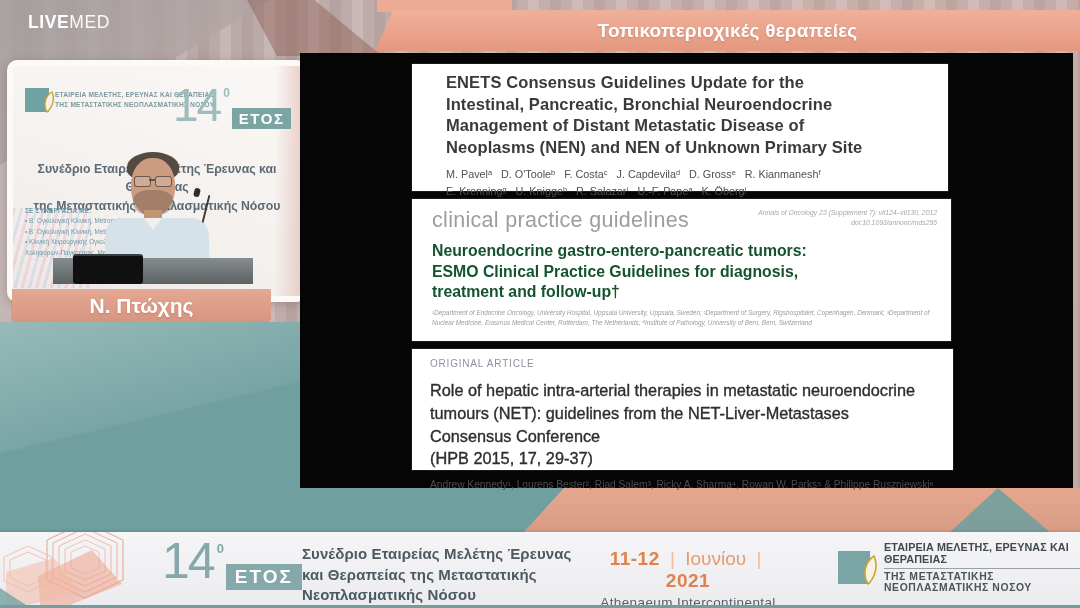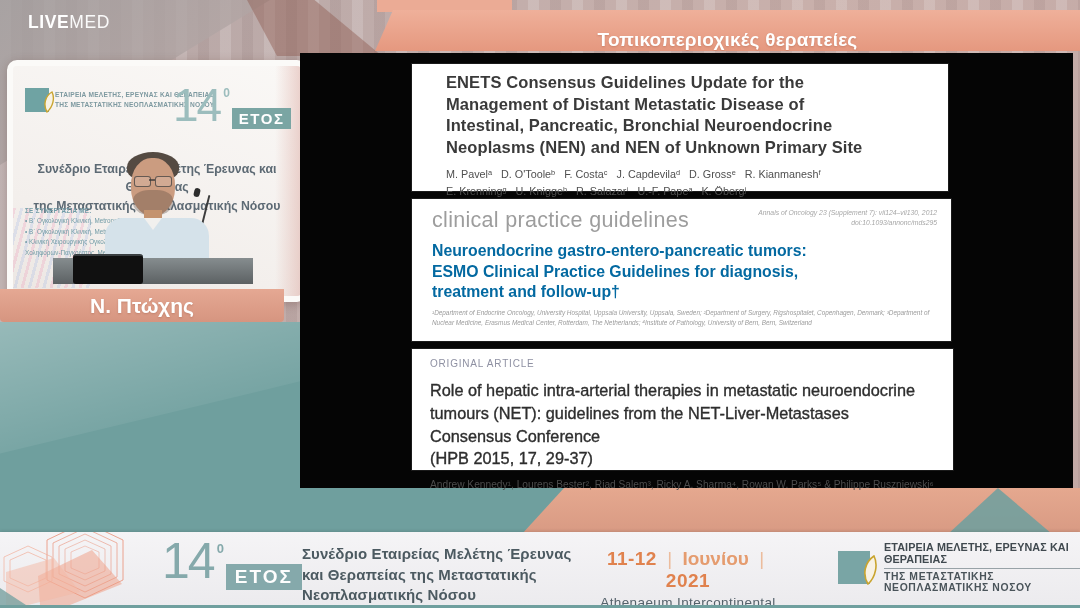--- a/index.html
+++ b/index.html
@@ -23,21 +23,21 @@
       clip-path:polygon(0 0,100% 0,100% 28%,0 62%);}
   .bg-teal-strip{left:300px;top:488px;width:270px;height:46px;background:#6f9f9e;}
   .bg-salmon-strip{left:522px;top:488px;width:558px;height:46px;
       background:linear-gradient(180deg,#e5a88f,#d89a83);clip-path:polygon(42px 0,100% 0,100% 100%,0 100%);}
   .bg-teal-wedge{left:948px;top:488px;width:104px;height:46px;background:#6f9f9e;opacity:.88;
       clip-path:polygon(48% 0,100% 100%,0 100%);}
 
   
   .livemed{left:28px;top:12px;color:#fff;font-size:17.5px;letter-spacing:.6px;}
   .livemed .b{font-weight:700;} .livemed .l{font-weight:400;opacity:.95;}
-  .session-banner{left:375px;top:10px;width:705px;height:41px;display:flex;align-items:flex-end;justify-content:center;
+  .session-banner{left:375px;top:10px;width:705px;height:41px;display:flex;align-items:center;justify-content:center;
       background:linear-gradient(180deg,#efb09a,#e5987f);clip-path:polygon(18px 0,100% 0,100% 100%,0 100%);}
   .session-banner span{color:#fff;font-size:19px;font-weight:700;letter-spacing:.2px;
       text-shadow:0 1px 2px rgba(120,60,40,.25);}
 
   
   .video-panel{left:7px;top:60px;width:288px;height:230px;background:#f7f5f2;
       border:6px solid #fbfaf8;border-radius:10px;box-shadow:0 2px 10px rgba(80,40,30,.25);overflow:hidden;}
   .video-inner{position:relative;width:100%;height:100%;
       background:linear-gradient(200deg,#faf8f6 0%,#f3efec 70%,#ece6e2 100%);}
   .bd-pinkwall{right:0;top:0;width:26px;height:100%;
@@ -66,41 +66,41 @@
   .spk-beard{left:120px;top:124px;width:40px;height:26px;background:rgba(82,66,57,.32);border-radius:40% 40% 50% 50%;}
   .spk-lens{width:15px;height:9px;border:1.5px solid rgba(55,55,55,.7);border-radius:3px;background:rgba(255,255,255,.15);}
   .lens-l{left:121px;top:110px;} .lens-r{left:142px;top:110px;}
   .spk-bridge{left:136px;top:113px;width:6px;height:1.5px;background:rgba(55,55,55,.7);}
   .spk-neck{left:131px;top:144px;width:18px;height:16px;background:#c4936f;}
   .spk-shirt{left:92px;top:152px;width:104px;height:48px;background:#d5e2ea;border-radius:18px 18px 0 0;}
   .spk-collar{left:131px;top:152px;width:18px;height:12px;background:#f1f0ee;clip-path:polygon(0 0,100% 0,50% 100%);}
   .spk-desk{left:40px;top:192px;width:200px;height:26px;background:linear-gradient(#868d8f,#5c6163);}
   .spk-laptop{left:60px;top:188px;width:70px;height:28px;background:#101010;border-radius:3px;border-top:2px solid #3a3f41;}
 
-  .name-bar{left:0;top:289px;width:284px;height:33px;display:flex;align-items:center;justify-content:center;
+  .name-bar{left:12px;top:289px;width:259px;height:33px;display:flex;align-items:center;justify-content:center;
       background:linear-gradient(180deg,#e5a893,#d69580);border-radius:0 0 4px 4px;}
   .name-bar span{color:#fff;font-size:21px;font-weight:700;text-shadow:0 1px 2px rgba(120,60,40,.25);}
 
   
   .slide{left:300px;top:53px;width:773px;height:435px;background:#050505;}
   .card{position:absolute;background:#fff;box-shadow:0 0 0 1px #1a1a1a;color:#3a3a3a;}
   .card1{left:112px;top:11px;width:536px;height:127px;padding:8px 16px 8px 34px;box-sizing:border-box;
       display:flex;flex-direction:column;}
   .card1 .title span{display:block;font-size:16.5px;font-weight:700;line-height:1.31;color:#3a3a3a;letter-spacing:.1px;}
   .card1 .authors{margin-top:8px;font-size:10.8px;color:#4f4f4f;line-height:1.55;white-space:pre-wrap;}
   .card1 .foot{margin-top:auto;display:flex;justify-content:space-between;align-items:flex-end;}
   .card1 .foot .p{font-size:10.8px;color:#4f4f4f;}
   .card1 .foot .r{font-size:10.5px;font-weight:700;color:#1c1c1c;}
 
   .card2{left:112px;top:146px;width:539px;height:142px;padding:9px 14px 6px 20px;box-sizing:border-box;}
   .card2 .hdr{display:flex;justify-content:space-between;align-items:flex-start;}
   .card2 .kicker{font-size:21.5px;color:#9d9d9d;font-weight:400;letter-spacing:.3px;}
   .card2 .journal{text-align:right;font-size:6.8px;font-style:italic;color:#a6a6a6;line-height:1.5;}
   .card2 .title{margin-top:8px;}
-  .card2 .title span{display:block;font-size:15.8px;font-weight:700;color:#0369a1;line-height:1.3;}
+  .card2 .title span{display:block;font-size:15.8px;font-weight:700;color:#14532d;line-height:1.3;}
   .card2 .authors{margin-top:6px;font-size:11.3px;color:#6b6b6b;line-height:1.35;width:98%;}
   .card2 .affil{margin-top:5px;font-size:6.4px;font-style:italic;color:#9b9b9b;line-height:1.55;}
 
   .card3{left:112px;top:296px;width:541px;height:121px;padding:9px 14px 6px 18px;box-sizing:border-box;}
   .card3 .kicker{font-size:10px;color:#8e90a2;letter-spacing:.8px;}
   .card3 .title{margin-top:10px;}
   .card3 .title span{display:block;font-size:16.3px;font-weight:400;color:#2e2e2e;line-height:1.4;
       -webkit-text-stroke:.35px #2e2e2e;}
   .card3 .l3row{display:flex;justify-content:space-between;align-items:baseline;}
   .card3 .ref{font-size:10.3px;font-weight:700;color:#2b2b2b;-webkit-text-stroke:0;}
@@ -114,21 +114,21 @@
   .f-year{left:162px;top:6px;display:flex;align-items:flex-start;}
   .f-year .n{font-size:50px;line-height:.95;color:#85a9ab;letter-spacing:-2px;}
   .f-year .o{font-size:13px;color:#85a9ab;font-weight:700;margin:3px 2px 0 3px;}
   .f-year .w{margin-top:26px;background:#85a9ab;color:#fdfdfd;font-weight:700;font-size:19px;
       letter-spacing:2px;padding:2px 9px;}
   .f-conf{left:302px;top:12px;color:#4c5a61;font-size:15px;font-weight:700;line-height:1.38;letter-spacing:.1px;}
   .f-date{left:588px;top:16px;width:200px;text-align:center;}
   .f-date .d1{font-size:19px;}
   .f-date .num{color:#e0824e;font-weight:700;letter-spacing:.5px;}
   .f-date .sep{color:#ecbc9d;font-weight:400;margin:0 5px;}
-  .f-date .mon{color:#e59c6f;font-weight:700;}
+  .f-date .mon{color:#e59c6f;font-weight:400;}
   .f-date .venue{margin-top:3px;font-size:13.5px;color:#55626b;letter-spacing:.4px;}
   .f-soc{left:838px;top:9px;display:flex;align-items:center;}
   .f-soc-square{width:32px;height:33px;background:#79a5a5;position:relative;flex:none;}
   .f-soc-leaf{position:absolute;right:-10px;top:4px;}
   .f-soc-text{margin-left:14px;color:#40494f;}
   .f-soc-text .l1{font-size:10.8px;font-weight:700;letter-spacing:.1px;}
   .f-soc-text .rule{height:1px;background:#98a2a7;margin:2.5px 0;}
   .f-soc-text .l2{font-size:10.4px;font-weight:700;letter-spacing:.6px;color:#4a545a;}
 </style>
 </head>
@@ -207,22 +207,22 @@
 
   <div class="abs name-bar">
     <span>Ν. Πτώχης</span>
   </div>
 
   <div class="abs slide">
 
     <div class="card card1">
       <div class="title">
         <span>ENETS Consensus Guidelines Update for the</span>
+        <span>Intestinal, Pancreatic, Bronchial Neuroendocrine</span>
         <span>Management of Distant Metastatic Disease of</span>
-        <span>Intestinal, Pancreatic, Bronchial Neuroendocrine</span>
         <span>Neoplasms (NEN) and NEN of Unknown Primary Site</span>
       </div>
       <div class="authors"><span>M. Pavelᵃ   D. O'Tooleᵇ   F. Costaᶜ   J. Capdevilaᵈ   D. Grossᵉ   R. Kianmaneshᶠ</span><br><span>E. Krenningᵍ   U. Kniggeʰ   R. Salazarⁱ   U.-F. Papeᵃ   K. Öbergʲ</span></div>
       <div class="foot">
         <span class="p">all other Vienna Consensus Conference participants</span>
         <span class="r">Neuroendocrinology 2016;103:172–185</span>
       </div>
     </div>
 
     <div class="card card2">

